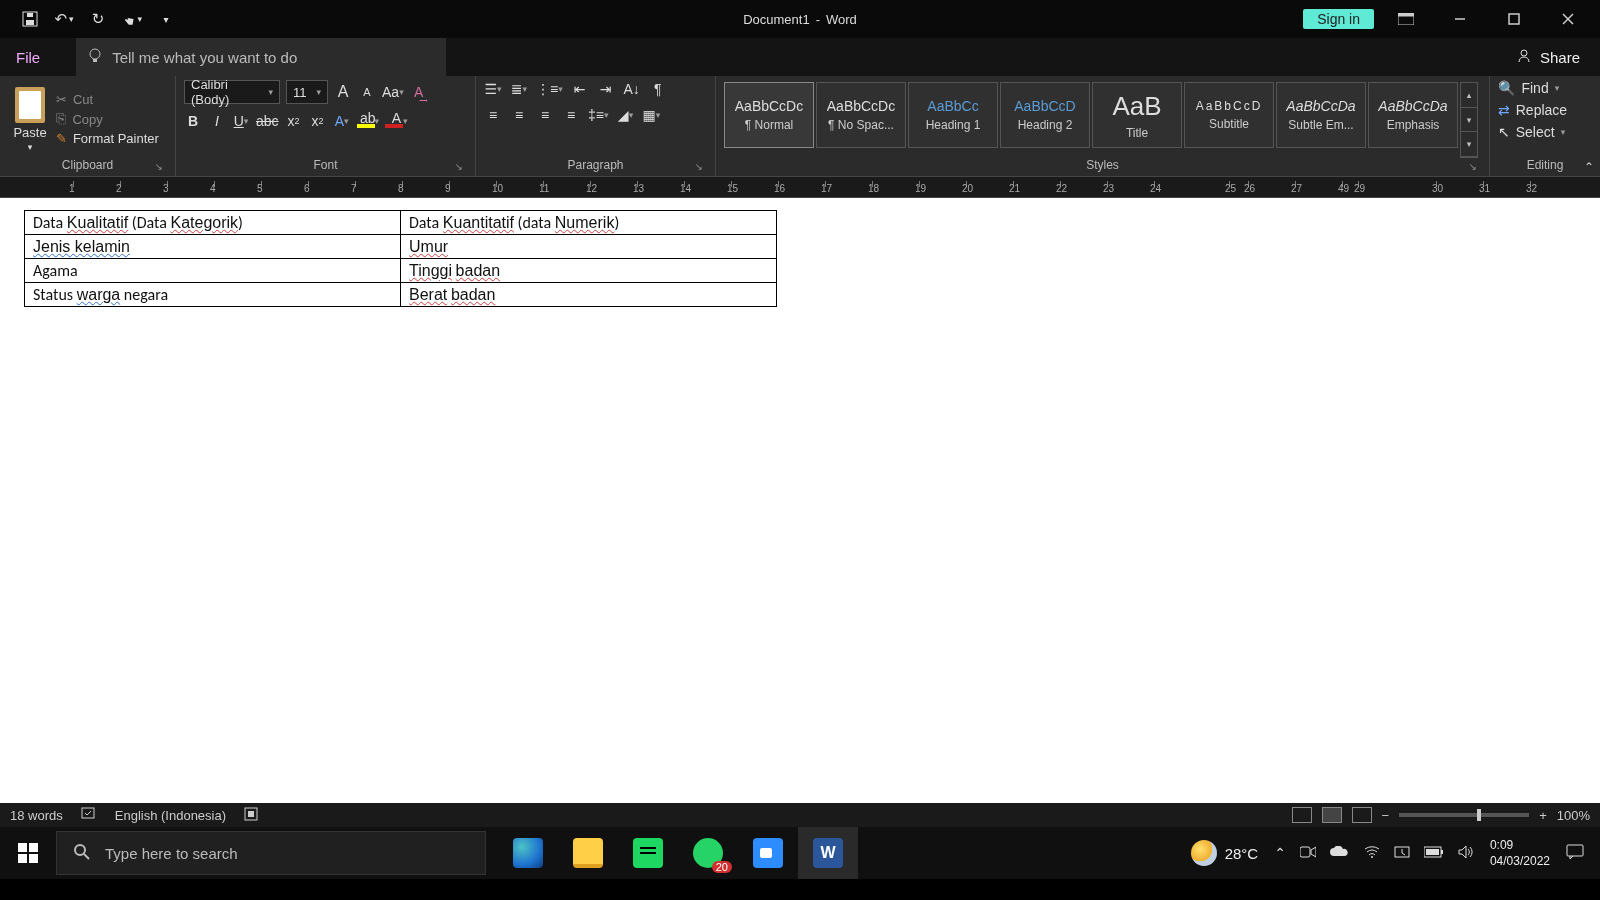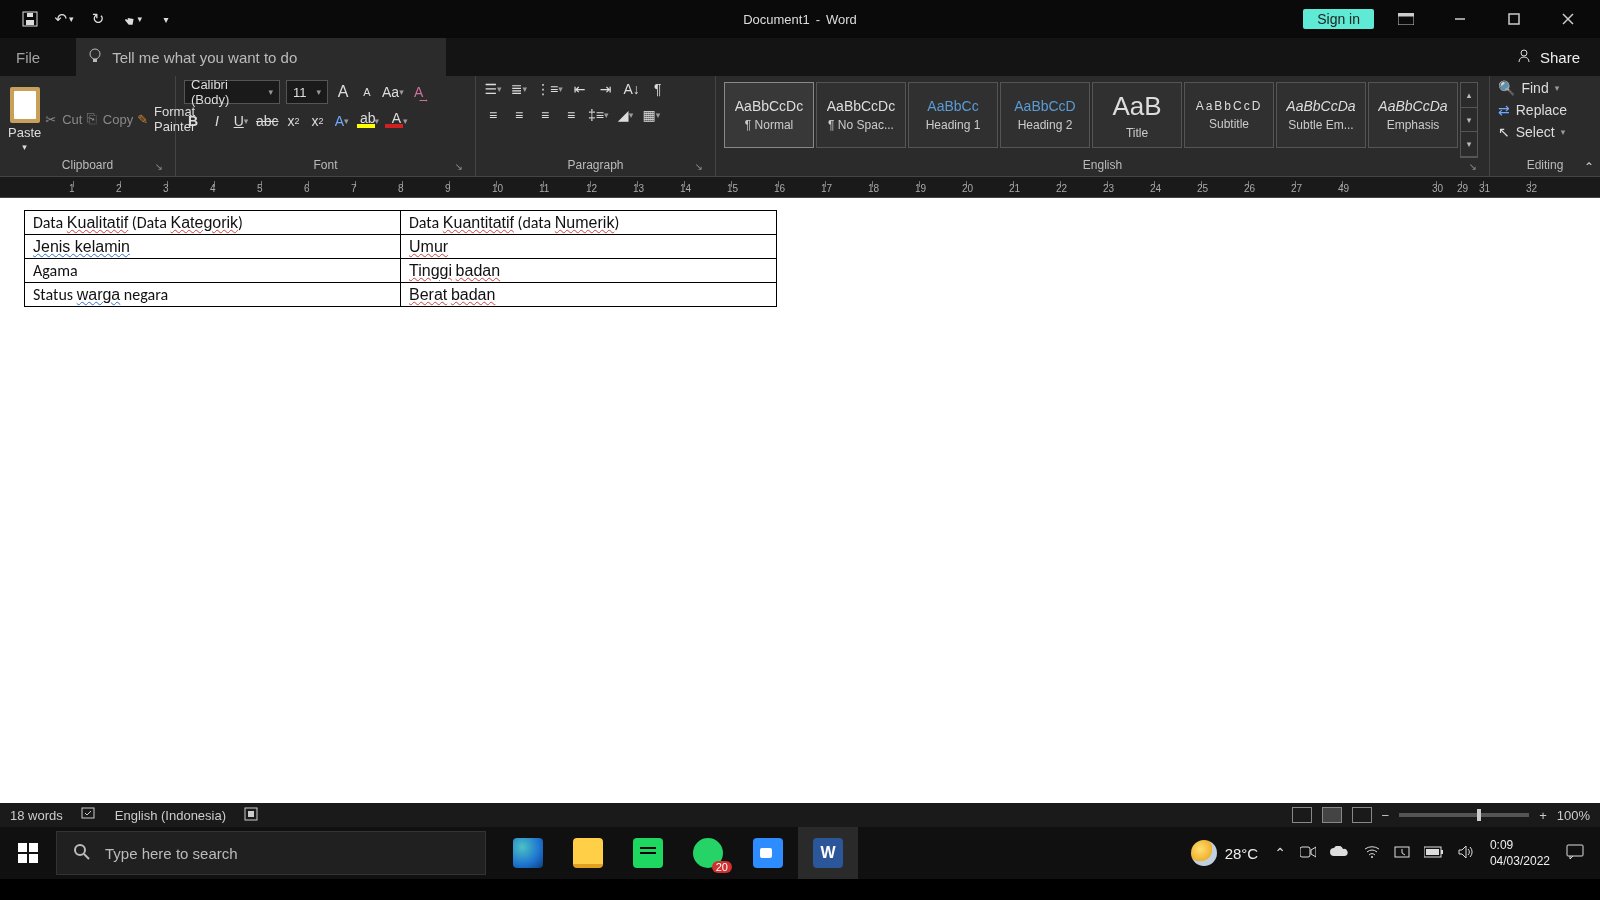--- a/index.html
+++ b/index.html
@@ -11,39 +11,39 @@
 .qat .ico { width: 20px; height: 20px; display: flex; align-items: center; justify-content: center; color: #ddd; font-size: 15px; }
 .title-center { position: absolute; left: 50%; transform: translateX(-50%); display: flex; gap: 6px; }
 .title-right { margin-left: auto; display: flex; align-items: center; gap: 10px; padding-right: 10px; }
 .signin { background: #5eead4; color: #222; padding: 2px 14px; font-size: 14px; border-radius: 2px; }
 .winbtn { width: 44px; height: 38px; display: flex; align-items: center; justify-content: center; color: #bbb; font-size: 13px; }
 .winbtn svg { stroke: #ccc; }
 
 
 .menubar { height: 38px; background: #141414; display: flex; align-items: stretch; color: #eee; font-size: 15px; position: relative; }
 .mtab { padding: 0 16px; display: flex; align-items: center; color: #eee; }
-.mtab.file { color: #a3a3a3; }
+.mtab.file { color: #f0abfc; }
 .mtab.active { background: #2b2b2b; }
 .tellme { margin-left: 20px; flex: 0 0 370px; background: #2b2b2b; display: flex; align-items: center; padding: 0 12px; color: #bbb; gap: 10px; font-size: 15px; }
 .share { margin-left: auto; padding-right: 20px; display: flex; align-items: center; gap: 8px; color: #eee; }
 
 
 .ribbon { height: 100px; background: #2b2b2b; display: flex; color: #ddd; font-size: 13px; position: relative; }
 .group { border-right: 1px solid #444; display: flex; flex-direction: column; justify-content: space-between; padding: 4px 8px 2px 8px; position: relative; }
 .group .body { flex: 1; display: flex; align-items: center; gap: 6px; }
 .group .label { text-align: center; font-size: 12px; color: #bbb; padding-bottom: 2px; position: relative; }
 .group .launcher { position: absolute; right: 4px; bottom: 2px; font-size: 10px; color: #888; }
 .collapse { position: absolute; right: 6px; bottom: 2px; color: #ccc; font-size: 12px; }
 
 
 .clipboard .body { gap: 4px; }
 .pastebtn { width: 44px; display: flex; flex-direction: column; align-items: center; gap: 2px; }
 .pasteico { width: 30px; height: 36px; background: #c9a05a; border-radius: 2px; position: relative; }
 .pasteico::before { content: ""; position: absolute; top: 4px; left: 4px; right: 4px; bottom: 4px; background: #fff; border-radius: 1px; }
-.cliplist { display: flex; gap: 4px; font-size: 13px; color: #888; }
+.cliplist { display: flex; flex-direction: column; gap: 4px; font-size: 13px; color: #888; }
 .cliplist .row { display: flex; align-items: center; gap: 6px; }
 .cliplist .row.enabled { color: #ddd; }
 .scissor::before { content: "✂"; }
 .copyico::before { content: "⎘"; }
 .brushico::before { content: "✎"; color: #d08030; }
 
 
 .font .body { flex-direction: column; align-items: flex-start; gap: 8px; }
 .fontrow { display: flex; align-items: center; gap: 6px; }
 .fontname { width: 96px; height: 24px; background: #1a1a1a; border: 1px solid #555; padding: 0 6px; display: flex; align-items: center; justify-content: space-between; font-size: 13px; }
@@ -329,21 +329,21 @@
         <div class="stylecard">
           <div class="prev it">AaBbCcDa</div>
           <div class="nm">Emphasis</div>
         </div>
         <div class="stylescroll">
           <div>▴</div>
           <div>▾</div>
           <div>▾</div>
         </div>
       </div>
-    <div class="label"><span>English</span><span class="launcher">↘</span></div>
+    <div class="label"><span>Styles</span><span class="launcher">↘</span></div>
   </div>
 
   <div class="group editing" style="width:110px;border-right:none">
     <div class="body">
       <div class="row">
           <span style="color:#6fa8ff">🔍</span>
           <span>Find</span>
           <span class="ddarrow">▾</span>
         </div>
       <div class="row">
@@ -428,33 +428,33 @@
     </div>
     <div class="tick" style="left: 1060px;">
       <span>22</span>
     </div>
     <div class="tick" style="left: 1107px;">
       <span>23</span>
     </div>
     <div class="tick" style="left: 1154px;">
       <span>24</span>
     </div>
-    <div class="tick" style="left: 1201px;">
+    <div class="tick" style="left: 1229px;">
       <span>25</span>
     </div>
     <div class="tick" style="left: 1248px;">
       <span>26</span>
     </div>
     <div class="tick" style="left: 1295px;">
       <span>27</span>
     </div>
     <div class="tick" style="left: 1342px;">
       <span>49</span>
     </div>
-    <div class="tick" style="left: 1461px;">
+    <div class="tick" style="left: 1358px;">
       <span>29</span>
     </div>
     <div class="tick" style="left: 1436px;">
       <span>30</span>
     </div>
     <div class="tick" style="left: 1483px;">
       <span>31</span>
     </div>
     <div class="tick" style="left: 1530px;">
       <span>32</span>

